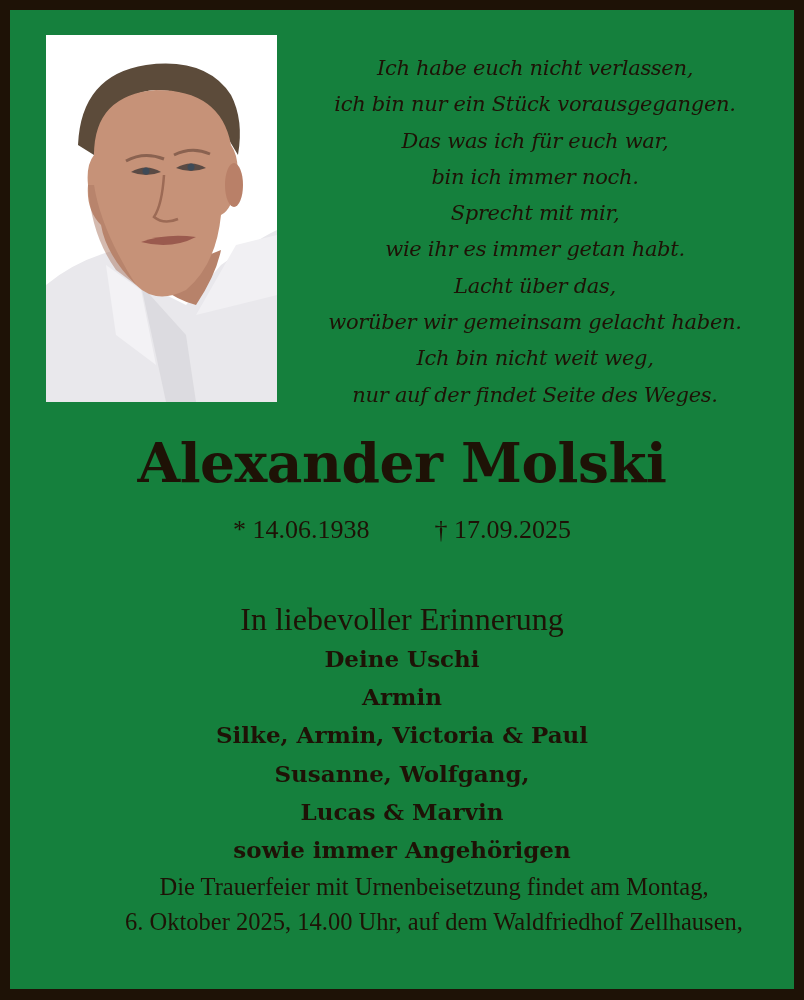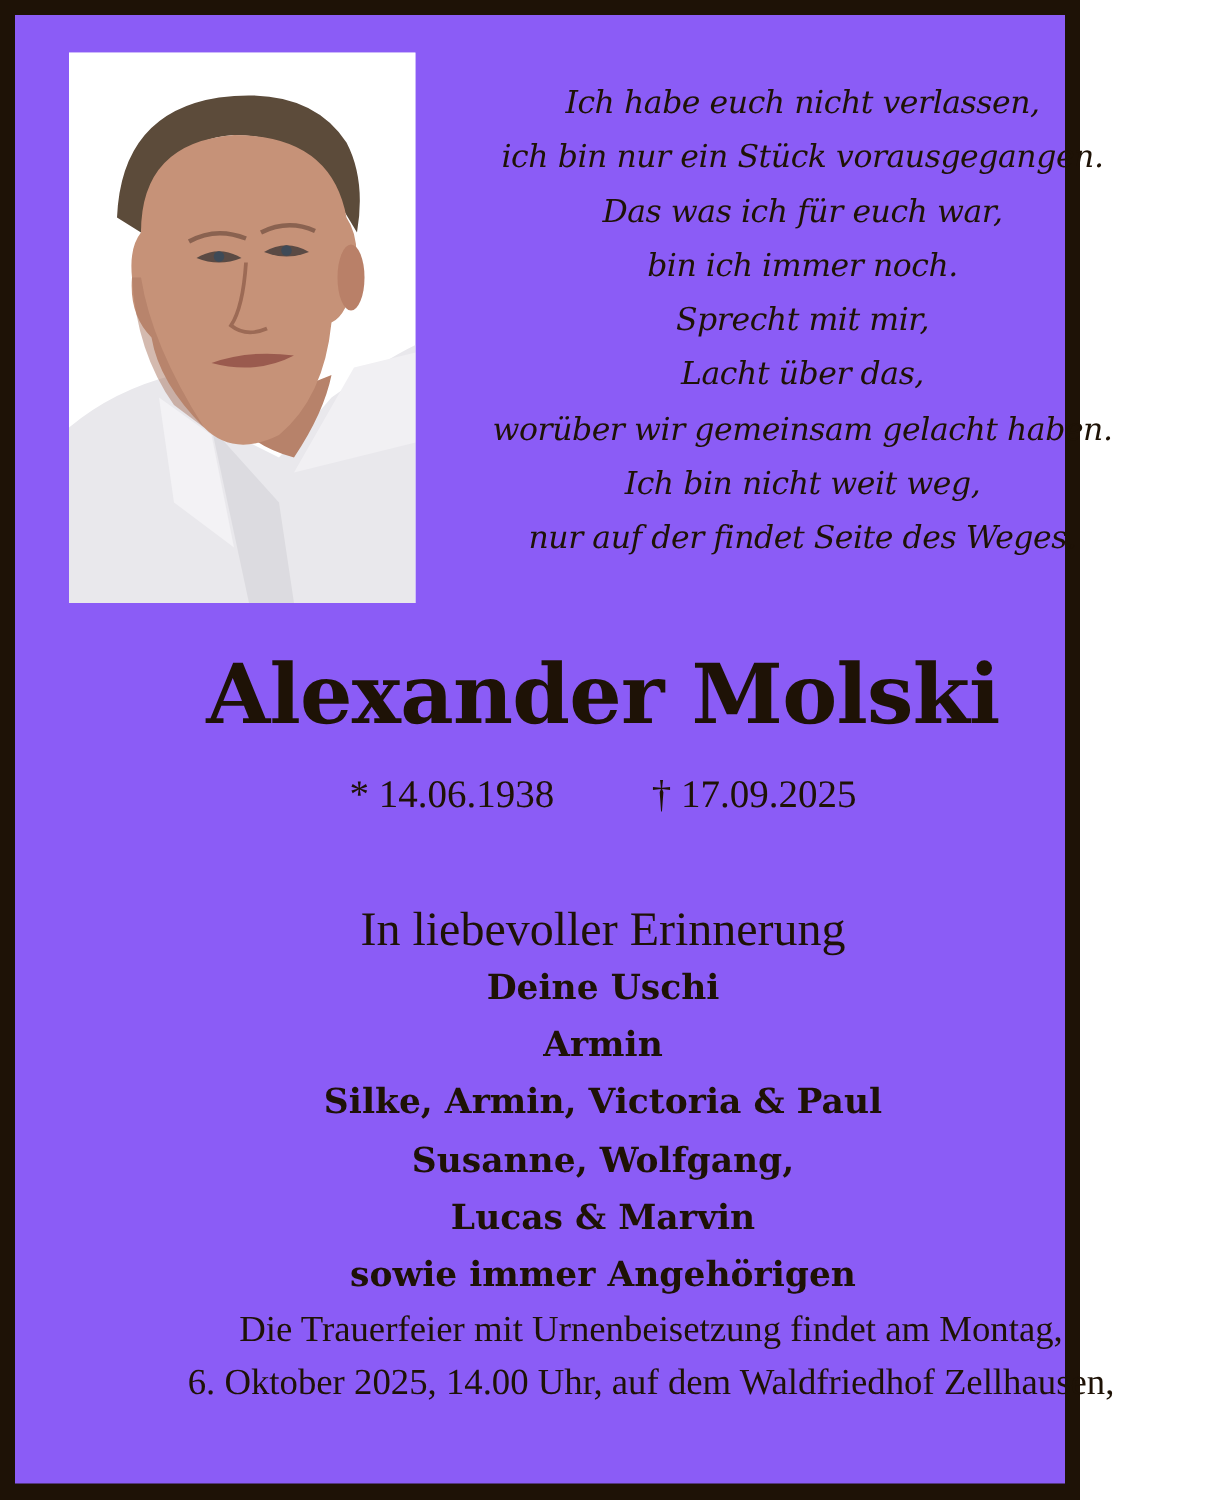--- a/index.html
+++ b/index.html
@@ -1,20 +1,20 @@
 <!DOCTYPE html>
 <html><head>
 <meta charset="utf-8">
 <style>
   html, body { margin: 0; padding: 0; background: #ffffff; }
   body { width: 804px; height: 1000px; overflow: hidden; }
   .frame {
-    position: absolute; left: 0; top: 0; width: 720px; height: 1000px;
+    position: absolute; left: 0; top: 0; width: 804px; height: 1000px;
     box-sizing: border-box; border: 10px solid #1e1206; border-bottom-width: 11px;
-    background: #8b5cf6; color: #1e1206;
+    background: #15803d; color: #1e1206;
     font-family: "DejaVu Serif", "Liberation Serif", serif;
   }
   .photo {
     position: absolute; left: 36px; top: 25px; width: 231px; height: 367px;
     background: #ffffff; overflow: hidden;
   }
   .photo svg { display: block; width: 100%; height: 100%; }
   .poem {
     position: absolute; left: 290px; top: 40px; width: 470px;
     text-align: center; font-style: italic; font-size: 21px; line-height: 36.3px;
@@ -86,20 +86,21 @@
       <path d="M48 150 Q55 195 90 250 L70 235 Q45 200 42 150 Z" fill="#a97660" opacity="0.5"></path>
     </svg>
   </div>
 
   <div class="poem">
     <div>Ich habe euch nicht verlassen,</div>
     <div>ich bin nur ein Stück vorausgegangen.</div>
     <div>Das was ich für euch war,</div>
     <div>bin ich immer noch.</div>
     <div>Sprecht mit mir,</div>
+    <div>wie ihr es immer getan habt.</div>
     <div>Lacht über das,</div>
     <div>worüber wir gemeinsam gelacht haben.</div>
     <div>Ich bin nicht weit weg,</div>
     <div>nur auf der findet Seite des Weges.</div>
   </div>
 
   <div class="name">Alexander Molski</div>
 
   <div class="dates">
     <span>*</span>

